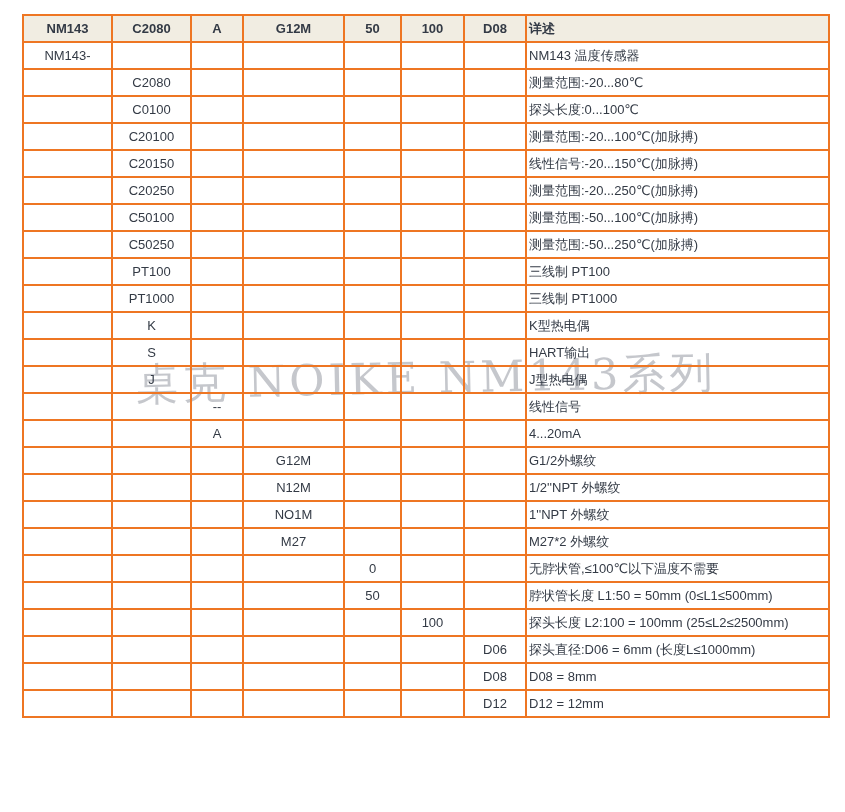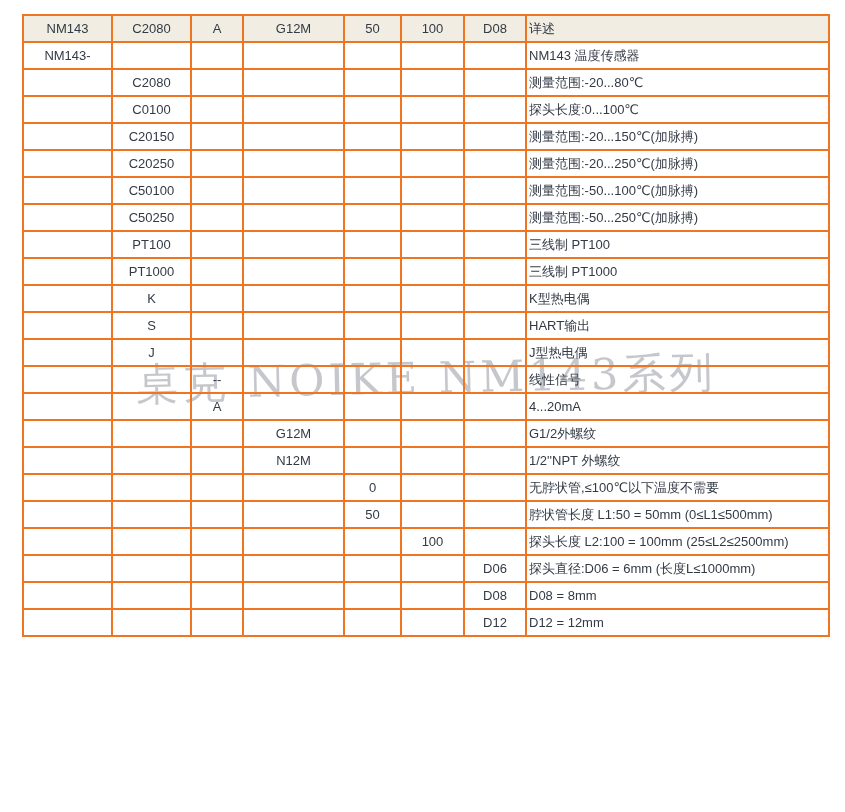--- a/index.html
+++ b/index.html
@@ -48,21 +48,21 @@
     font-size:13px;
     text-align:center;
     vertical-align:middle;
     color:var(--text-color);
     overflow:hidden;
     white-space:nowrap;
     background:transparent;
   }
   table.code-table th{
     background:var(--header-bg);
-    font-weight:normal;
+    font-weight:bold;
   }
   table.code-table th.desc,
   table.code-table td.desc{
     text-align:left;
   }
 </style>
 </head>
 <body>
 
 <div class="watermark">桌克 NOIKE NM143系列</div>
@@ -116,27 +116,37 @@
         <td>C0100</td>
         <td></td>
         <td></td>
         <td></td>
         <td></td>
         <td></td>
         <td class="desc">探头长度:0...100℃</td>
       </tr>
       <tr>
         <td></td>
+        <td>C20100</td>
+        <td></td>
+        <td></td>
+        <td></td>
+        <td></td>
+        <td></td>
+        <td class="desc">测量范围:-20...100℃(加脉搏)</td>
+      </tr>
+      <tr>
+        <td></td>
         <td>C20150</td>
         <td></td>
         <td></td>
         <td></td>
         <td></td>
         <td></td>
-        <td class="desc">测量范围:-20...150℃(加脉搏)</td>
+        <td class="desc">线性信号:-20...150℃(加脉搏)</td>
       </tr>
       <tr>
         <td></td>
         <td>C20250</td>
         <td></td>
         <td></td>
         <td></td>
         <td></td>
         <td></td>
         <td class="desc">测量范围:-20...250℃(加脉搏)</td>
@@ -243,20 +253,40 @@
       </tr>
       <tr>
         <td></td>
         <td></td>
         <td></td>
         <td>N12M</td>
         <td></td>
         <td></td>
         <td></td>
         <td class="desc">1/2''NPT 外螺纹</td>
+      </tr>
+      <tr>
+        <td></td>
+        <td></td>
+        <td></td>
+        <td>NO1M</td>
+        <td></td>
+        <td></td>
+        <td></td>
+        <td class="desc">1''NPT 外螺纹</td>
+      </tr>
+      <tr>
+        <td></td>
+        <td></td>
+        <td></td>
+        <td>M27</td>
+        <td></td>
+        <td></td>
+        <td></td>
+        <td class="desc">M27*2 外螺纹</td>
       </tr>
       <tr>
         <td></td>
         <td></td>
         <td></td>
         <td></td>
         <td>0</td>
         <td></td>
         <td></td>
         <td class="desc">无脖状管,≤100℃以下温度不需要</td>

